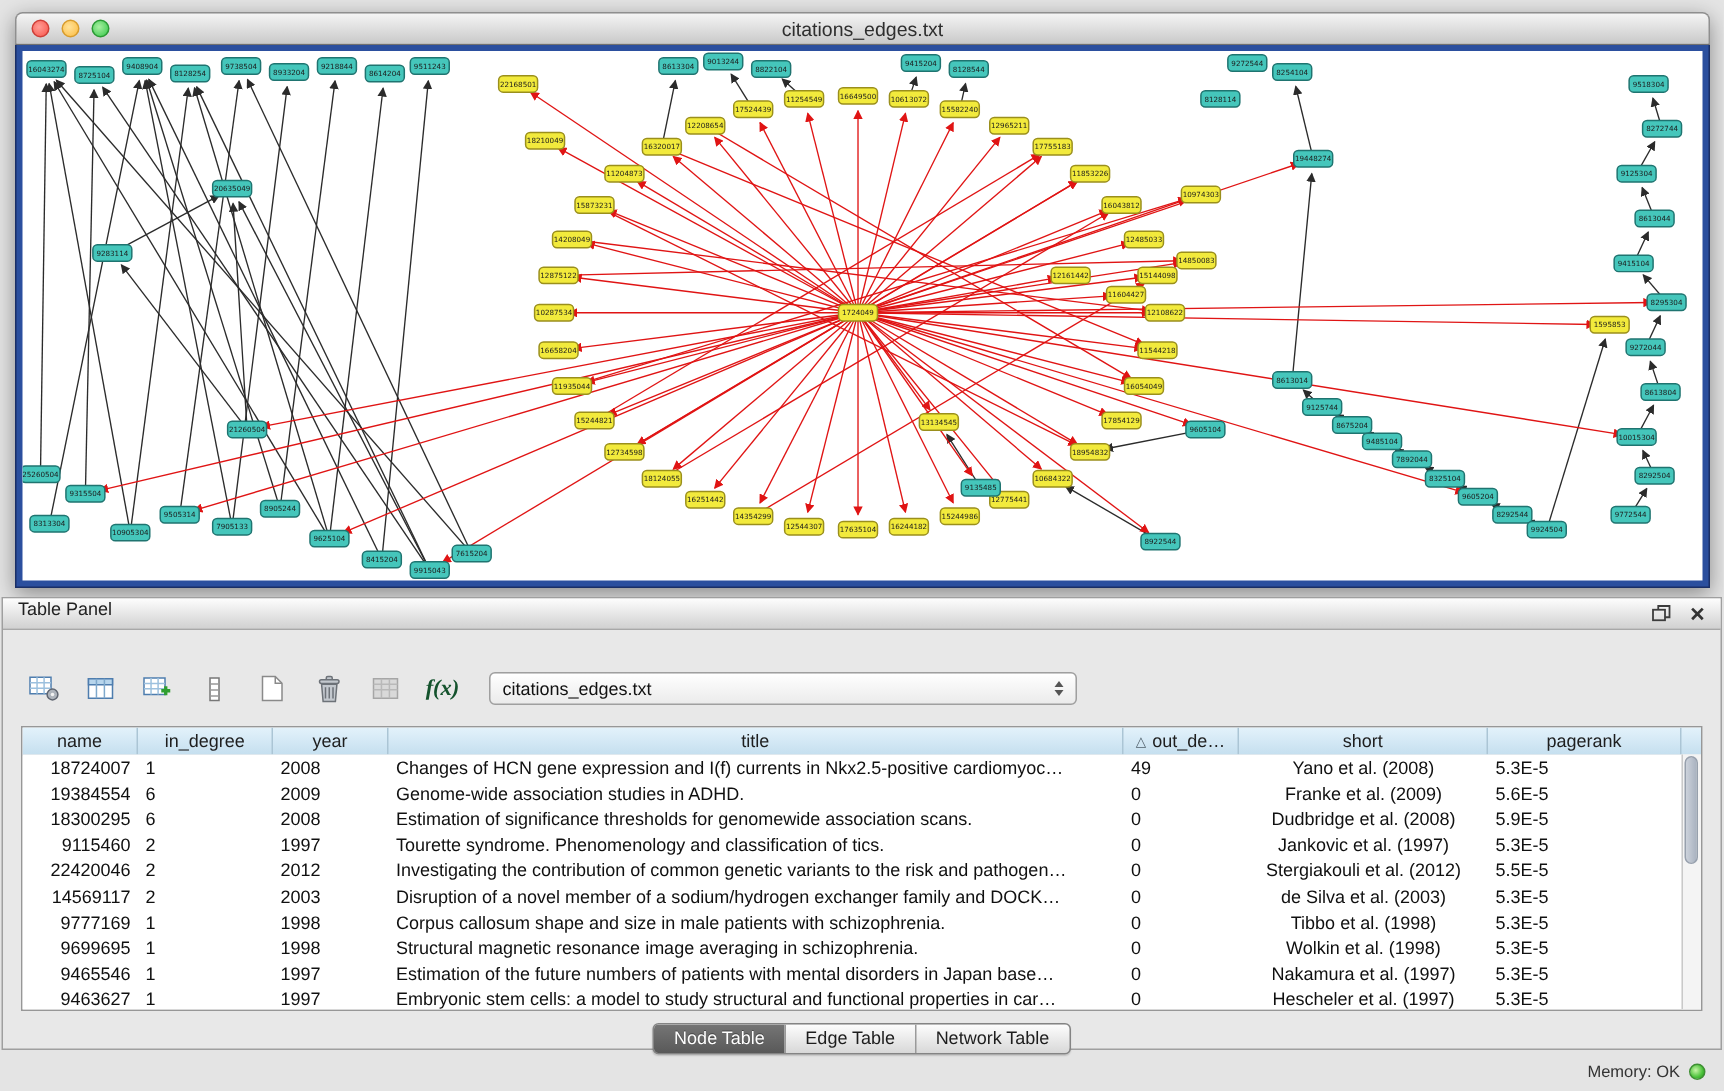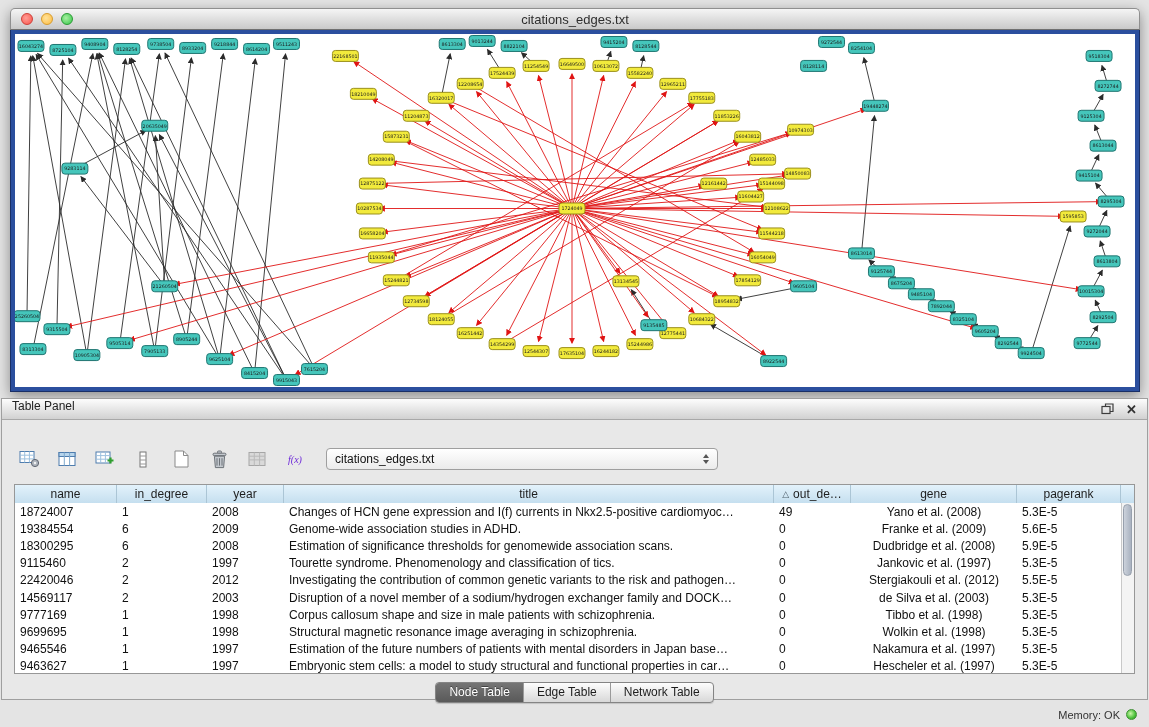--- a/index.html
+++ b/index.html
@@ -32,41 +32,41 @@
   .panel-header{height:21px;background:linear-gradient(#fdfdfd,#d1d1d1);
                 border-bottom:1px solid #a8a8a8;display:flex;
                 padding:0 10px;box-sizing:border-box;}
   .panel-title{font-size:12px;color:#222;}
   .panel-header-right{margin-left:auto;display:flex;gap:12px;align-items:center;}
   .close-btn{font-size:13px;font-weight:bold;color:#333;cursor:default;line-height:13px;}
   .float-btn{display:flex;align-items:center;}
 
   .toolbar{margin:26px 14px 0;display:flex;align-items:center;gap:12px;height:26px;}
   .tbtn{width:26px;height:24px;display:flex;align-items:center;justify-content:center;}
-  .fx{font-family:"Liberation Serif", serif;font-style:italic;font-weight:normal;
-      font-size:10px;color:#6d28d9;}
+  .fx{font-family:"Liberation Serif", serif;font-style:italic;font-weight:bold;
+      font-size:15px;color:#14532d;}
   .combo{width:392px;height:22px;margin-left:6px;background:linear-gradient(#ffffff,#ebebeb);
          border:1px solid #9f9f9f;border-radius:4px;display:flex;align-items:center;
          padding:0 8px;font-size:12px;color:#111;box-sizing:border-box;
          box-shadow:0 1px 0 rgba(255,255,255,.7) inset;}
   .combo-arrows{margin-left:auto;display:flex;flex-direction:column;align-items:center;}
   .combo-arrows .up{width:0;height:0;border-left:3.5px solid transparent;
         border-right:3.5px solid transparent;border-bottom:4.5px solid #555;}
   .combo-arrows .down{width:0;height:0;border-left:3.5px solid transparent;
         border-right:3.5px solid transparent;border-top:4.5px solid #555;margin-top:2px;}
 
   .table-wrap{margin:12px 12px 0;height:190px;background:#fff;border:1px solid #979797;
               position:relative;box-sizing:border-box;overflow:hidden;}
   .thead{display:flex;height:18px;background:linear-gradient(#e3f2fb,#c5dfef);
          border-bottom:1px solid #9ab4c4;}
   .th{border-right:1px solid #abc5d5;display:flex;align-items:center;justify-content:center;
       font-size:12px;color:#1e1e1e;box-sizing:border-box;gap:4px;overflow:hidden;white-space:nowrap;}
   .th .sort{font-size:9px;color:#50606b;}
   .th.cap{width:13px;border-right:none;}
-  .c0{width:102px;} .c1{width:90px;} .c2{width:77px;} .c3{width:490px;}
+  .c0{width:77px;text-align:right;} .c1{width:90px;} .c2{width:77px;} .c3{width:490px;}
   .c4{width:77px;} .c5{width:166px;} .c6{flex:1;}
   .tbody{position:absolute;top:18px;left:0;right:0;bottom:0;background:#fff;}
   .trow{display:flex;height:17.2px;align-items:center;font-size:12px;color:#101010;}
   .cell{padding:0 5px;white-space:nowrap;overflow:hidden;box-sizing:border-box;}
   .cell.center{text-align:center;}
   .vscroll{position:absolute;top:18px;right:0;bottom:0;width:13px;background:#f4f4f4;
            border-left:1px solid #c9c9c9;box-sizing:border-box;}
   .vthumb{position:absolute;top:1px;left:1px;width:9px;height:72px;border-radius:5px;
           background:linear-gradient(90deg,#ccd2db,#a9b2c0);border:1px solid #97a0ad;box-sizing:border-box;}
 
@@ -719,21 +719,21 @@
             <span>year</span>
           </div>
           <div class="th c3">
             <span>title</span>
           </div>
           <div class="th c4">
             <span class="sort">△</span>
             <span>out_de…</span>
           </div>
           <div class="th c5">
-            <span>gene</span>
+            <span>short</span>
           </div>
           <div class="th c6">
             <span>pagerank</span>
           </div>
           <div class="th cap"></div>
         </div>
       <div class="tbody" id="tbody">
           <div class="trow">
             <div class="cell c0">18724007</div>
             <div class="cell c1">1</div>

